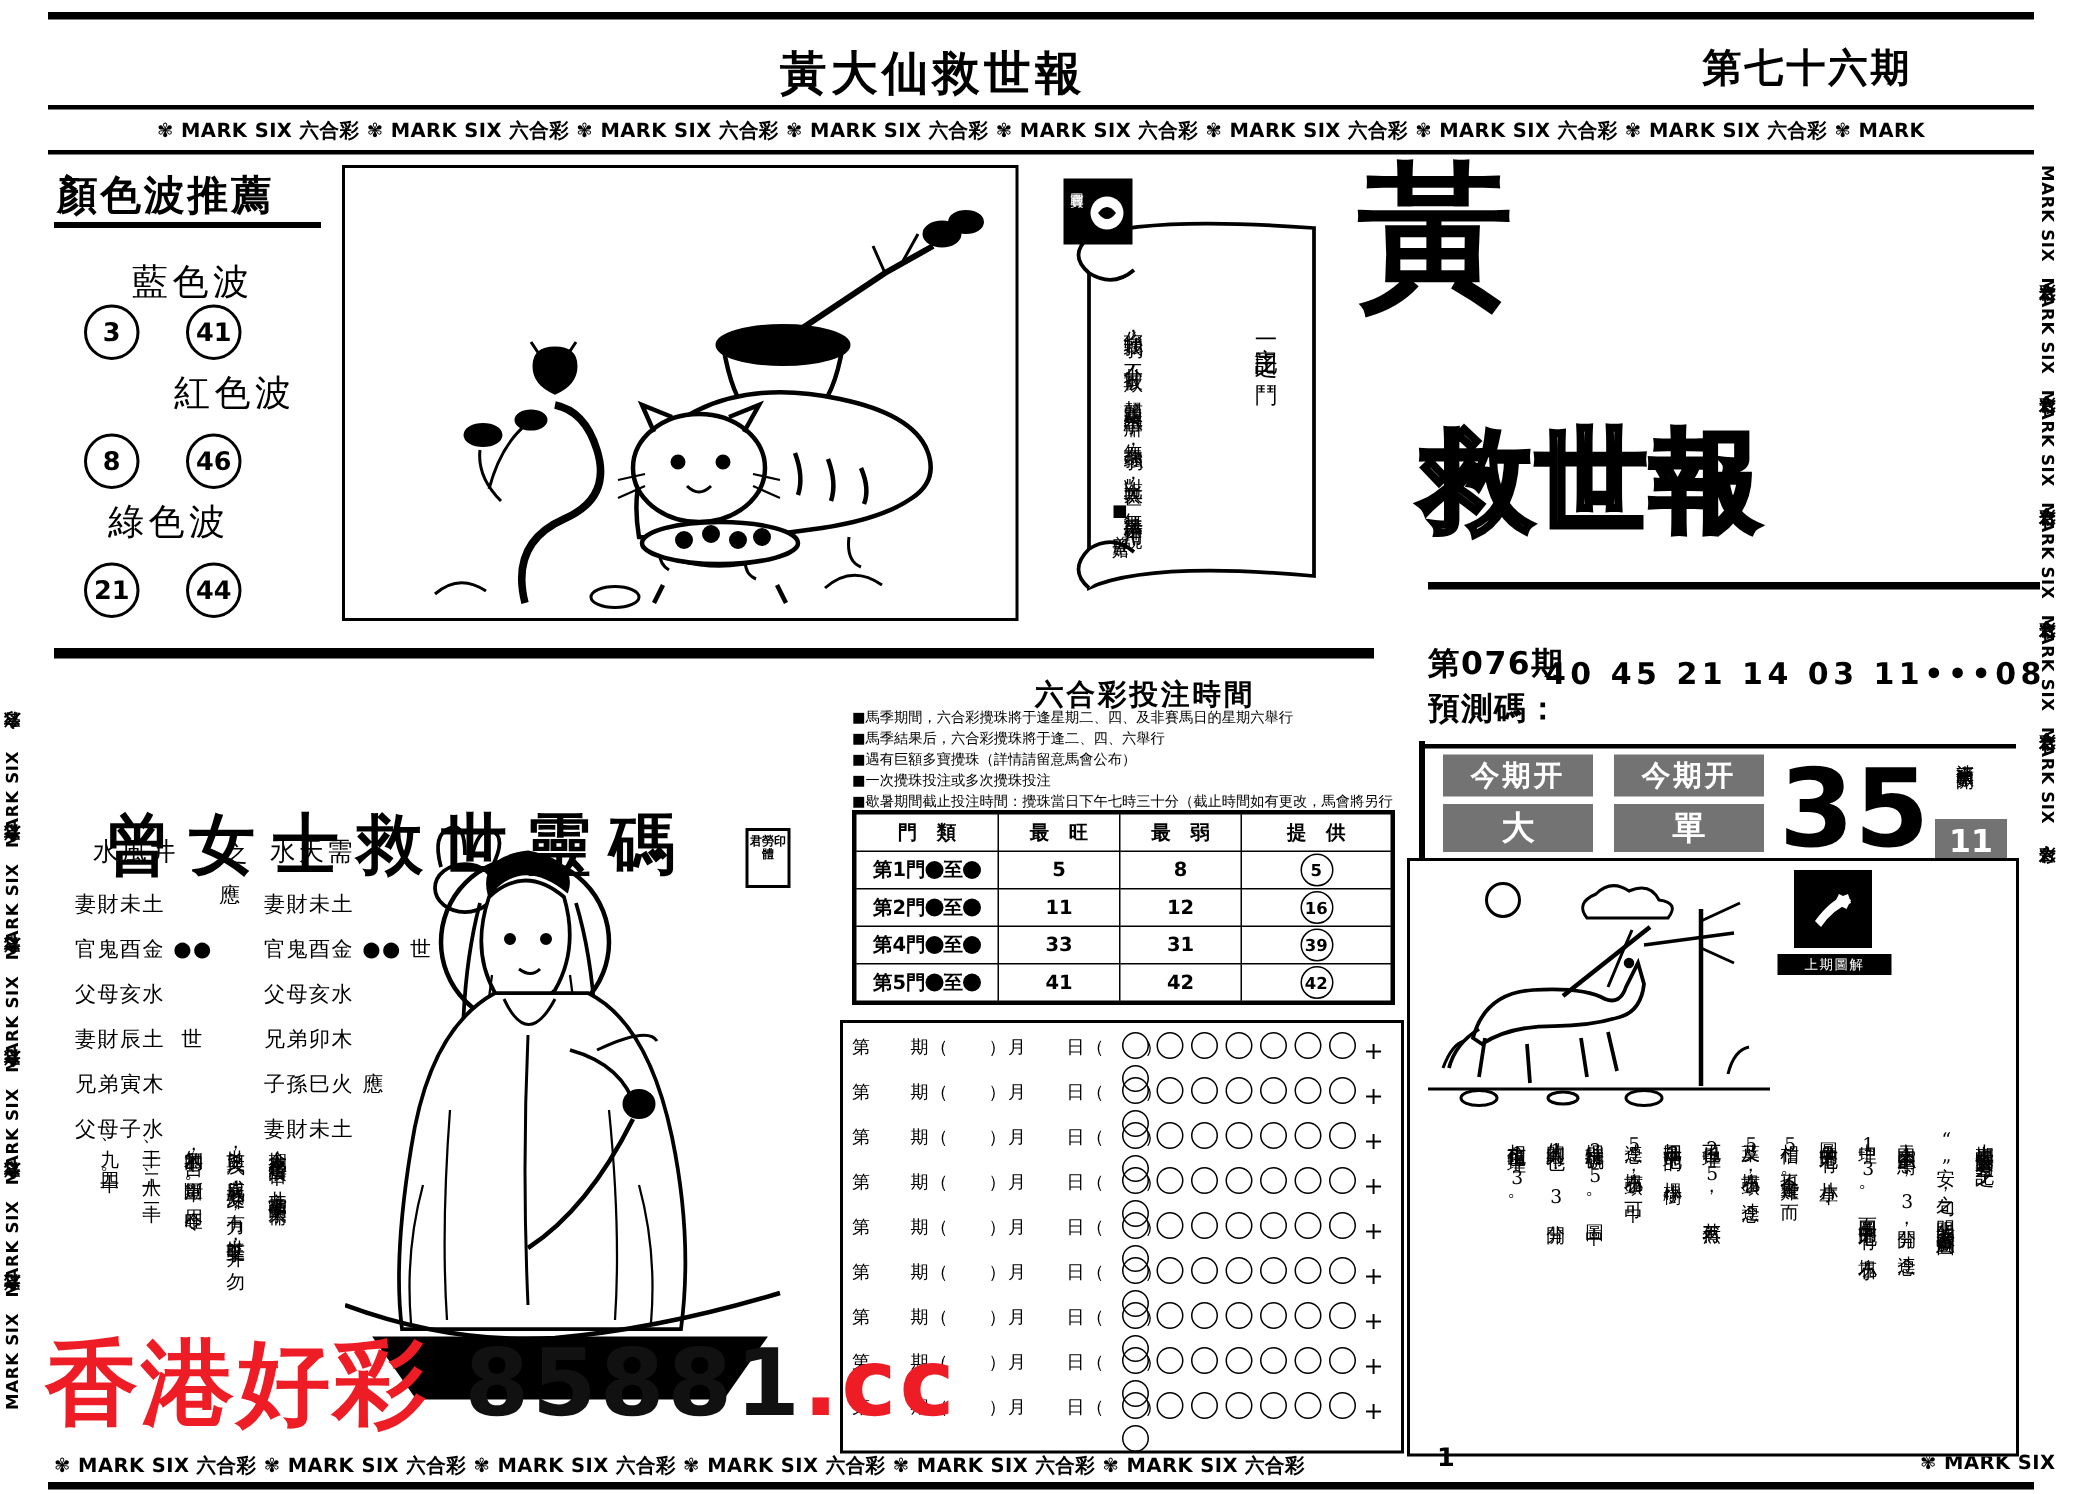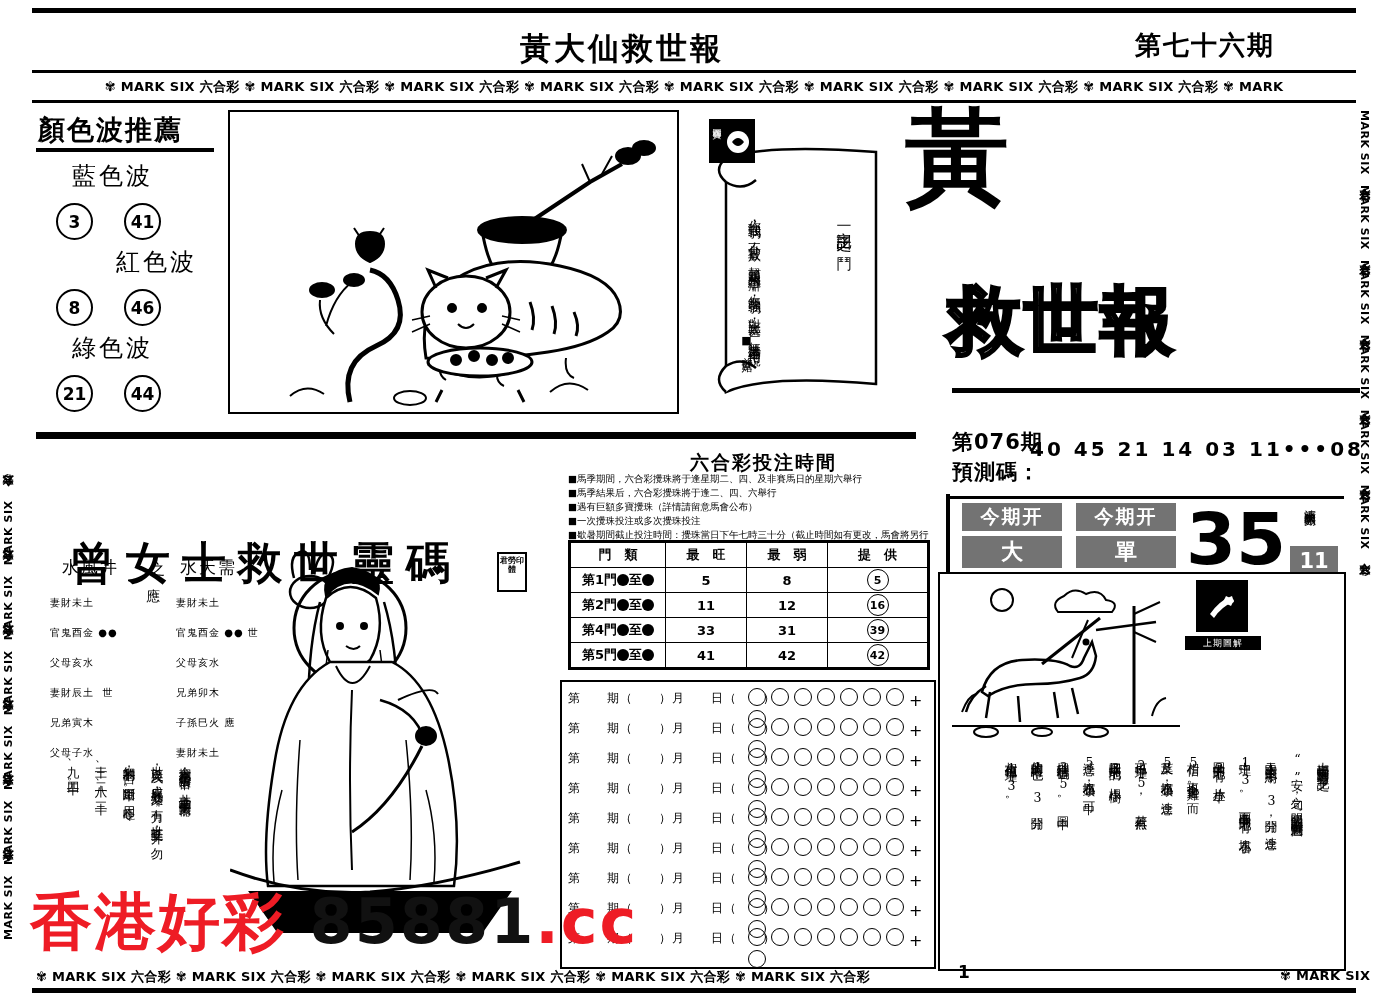--- a/index.html
+++ b/index.html
@@ -47,21 +47,21 @@
   
   .blk{position:absolute;background:#737373;color:#fff;display:flex;align-items:center;justify-content:center;font-weight:bold;}
   .bignum{position:absolute;font-size:72px;font-weight:bold;font-family:"DejaVu Sans","Liberation Sans",sans-serif;}
 
   
   .bannerline{position:absolute;left:36px;top:432px;width:880px;height:7px;background:#000;}
   .zeng{position:absolute;left:70px;top:486px;font-size:44px;font-weight:bold;letter-spacing:12px;font-family:"DejaVu Serif","Liberation Serif",serif;margin-top:48px;}
   .seal{position:absolute;left:497px;top:552px;width:26px;height:34px;border:2px solid #000;font-size:8px;line-height:9px;text-align:center;padding-top:2px;font-weight:bold;}
 
   
-  .hex{position:absolute;font-size:10px;line-height:30px;letter-spacing:1px;}
+  .hex{position:absolute;font-size:14px;line-height:30px;letter-spacing:1px;}
   .hexhead{position:absolute;font-size:17px;letter-spacing:2px;}
 
   
   .vtext{position:absolute;writing-mode:vertical-rl;text-orientation:upright;font-size:12.5px;line-height:19px;letter-spacing:1.5px;font-family:"DejaVu Serif","Liberation Serif",serif;}
 
   
   .bt-title{position:absolute;left:690px;top:450px;font-size:19px;font-weight:bold;letter-spacing:2px;}
   .bt-lines{position:absolute;left:568px;top:472px;width:362px;font-size:9.5px;line-height:14px;}
 
   
@@ -116,21 +116,21 @@
   <div class="strip left">
     <div class="v" style="top:60px;height:880px;">MARK SIX 六合彩 MARK SIX 六合彩 MARK SIX 六合彩 MARK SIX 六合彩 MARK SIX 六合彩 MARK SIX 六合彩</div>
   </div>
   <div class="strip right">
     <div class="v" style="top:110px;height:830px;">MARK SIX 六合彩 MARK SIX 六合彩 MARK SIX 六合彩 MARK SIX 六合彩 MARK SIX 六合彩 MARK SIX 六合彩</div>
   </div>
 
   <div class="cw-title">顏色波推薦</div>
   <div class="cw-underline"></div>
 
-  <div class="cw-label" style="top:160px;">藍色波</div>
+  <div class="cw-label" style="top:172px;margin-left:16px;">藍色波</div>
   <div class="ball" style="left:56px;top:203px;">3</div>
   <div class="ball" style="left:124px;top:203px;">41</div>
 
   <div class="cw-label" style="top:246px;margin-left:44px;">紅色波</div>
   <div class="ball" style="left:56px;top:289px;">8</div>
   <div class="ball" style="left:124px;top:289px;">46</div>
 
   <div class="cw-label" style="top:332px;">綠色波</div>
   <div class="ball" style="left:56px;top:375px;">21</div>
   <div class="ball" style="left:124px;top:375px;">44</div>

